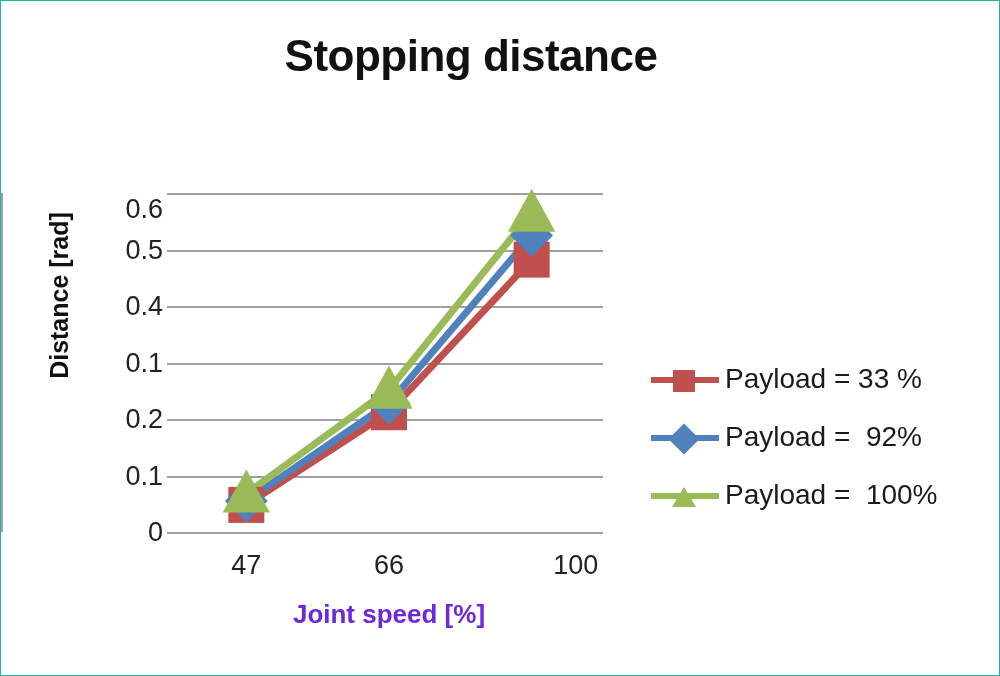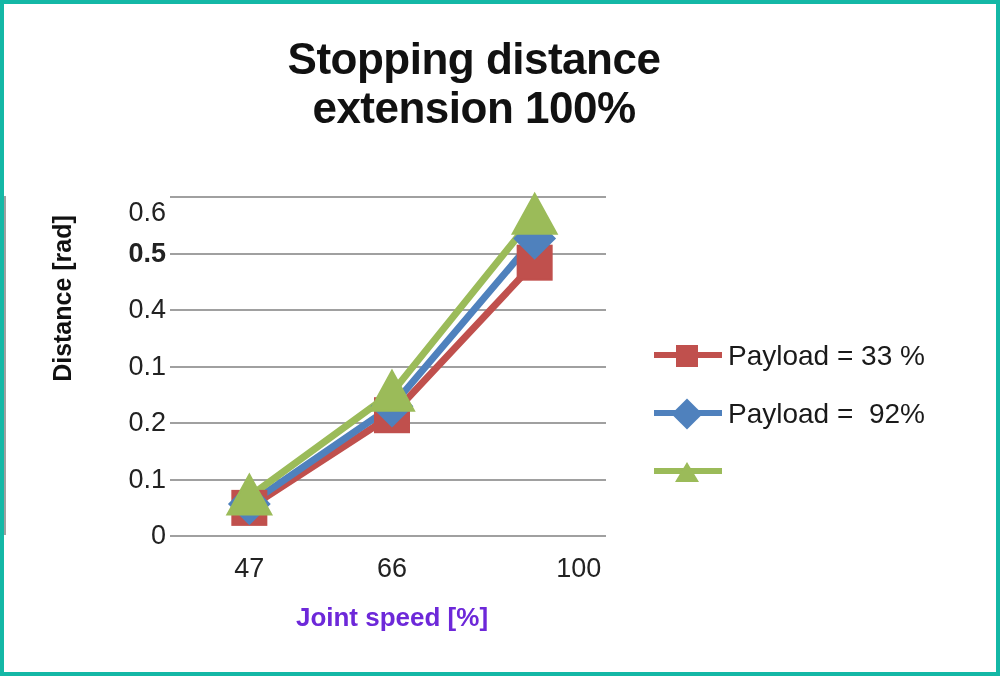--- a/index.html
+++ b/index.html
@@ -9,21 +9,21 @@
     background: #ffffff;
   }
   body {
     font-family: "Liberation Sans", sans-serif;
   }
   #figure {
     position: relative;
     width: 1000px;
     height: 676px;
     background: #ffffff;
-    border: 4px solid #14b8a6;
+    border: 1px solid #14b8a6;
     box-sizing: border-box;
     overflow: hidden;
   }
 
   
   #chart-title {
     position: absolute;
     left: 120px;
     top: 30px;
     width: 700px;
@@ -137,21 +137,21 @@
 
   
   #legend {
     position: absolute;
     left: 650px;
     top: 336px;
     width: 340px;
   }
   .legend-row {
     display: flex;
-    align-items: flex-start;
+    align-items: flex-end;
     height: 58px;
   }
   .legend-key {
     position: relative;
     width: 68px;
     height: 30px;
     flex: 0 0 68px;
     margin-right: 6px;
   }
   .legend-key .key-line {
@@ -186,37 +186,36 @@
     white-space: pre;
   }
 </style>
 </head>
 <body>
 
 <div id="figure">
 
   <div id="chart-title">
     <span class="line1">Stopping distance</span>
-    <span class="line2">extension 100%</span>
   </div>
 
   <div id="plot-area">
       <div class="gridline" style="top: 282.5px;"></div>
       <div class="gridline" style="top: 226px;"></div>
       <div class="gridline" style="top: 169.5px;"></div>
       <div class="gridline" style="top: 113px;"></div>
       <div class="gridline" style="top: 56.5px;"></div>
       <div class="gridline" style="top: 0px;"></div>
     </div>
   <div id="axis-line-y"></div>
   <div id="axis-line-x"></div>
 
   <div id="ytick-labels">
       <div class="ytick-label" style="top: 208px;">0.6</div>
-      <div class="ytick-label" style="top: 248.5px; font-weight: bold;">0.5</div>
+      <div class="ytick-label" style="top: 248.5px;">0.5</div>
       <div class="ytick-label" style="top: 305px;">0.4</div>
       <div class="ytick-label" style="top: 361.5px;">0.1</div>
       <div class="ytick-label" style="top: 418px;">0.2</div>
       <div class="ytick-label" style="top: 474.5px;">0.1</div>
       <div class="ytick-label" style="top: 531px;">0</div>
     </div>
   <div id="xtick-labels-container">
       <div class="xtick-label" style="left: 245.333px;">47</div>
       <div class="xtick-label" style="left: 388px;">66</div>
       <div class="xtick-label" style="left: 530.667px; margin-left: 44px;">100</div>
@@ -253,20 +252,21 @@
           <span class="key-line" style="background: rgb(79, 129, 189);"></span>
           <span class="key-marker marker-diamond" style="background: rgb(79, 129, 189);"></span>
         </span>
         <span class="legend-label">Payload =  92%</span>
       </div>
       <div class="legend-row">
         <span class="legend-key" style="color: rgb(155, 187, 89);">
           <span class="key-line" style="background: rgb(155, 187, 89);"></span>
           <span class="key-marker marker-triangle"></span>
         </span>
+        <span class="legend-label">Payload =  100%</span>
       </div>
     </div>
 
 <div class="tickmark-y" style="left: 166px; top: 531px;"></div>
     <div class="tickmark-y" style="left: 166px; top: 474.5px;"></div>
     <div class="tickmark-y" style="left: 166px; top: 418px;"></div>
     <div class="tickmark-y" style="left: 166px; top: 361.5px;"></div>
     <div class="tickmark-y" style="left: 166px; top: 305px;"></div>
     <div class="tickmark-y" style="left: 166px; top: 248.5px;"></div>
     <div class="tickmark-y" style="left: 166px; top: 192px;"></div>

